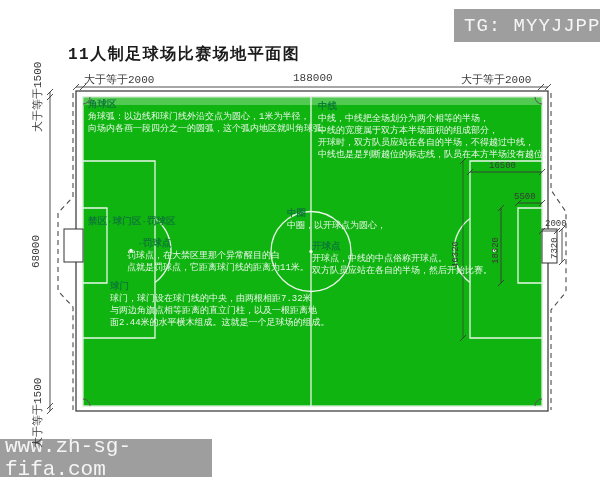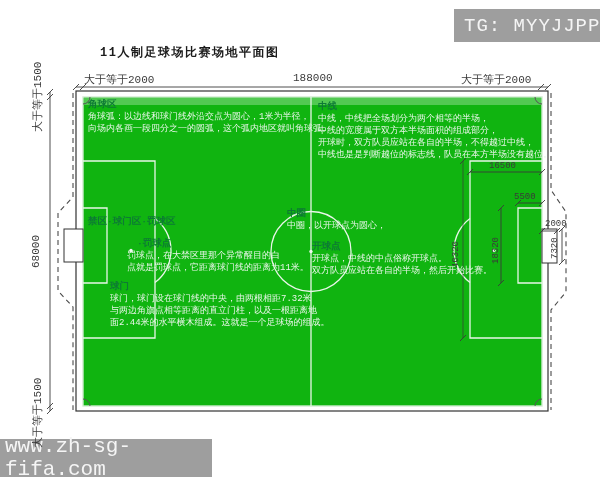--- a/index.html
+++ b/index.html
@@ -9,21 +9,21 @@
   }
   #stage .abs{position:absolute;}
   .nowrap{white-space:nowrap;}
 
   
   .wm{background:var(--watermark-bg,#9e9e9e);color:#f5f5f5;display:flex;align-items:center;}
   .wm-tg{left:454px;top:9px;width:146px;height:33px;font-size:19px;padding-left:10px;letter-spacing:1px;}
   .wm-site{left:0px;top:439px;width:207px;height:38px;font-size:21px;padding-left:5px;}
 
   
-  .title{left:100px;top:44px;font-size:12px;font-weight:bold;color:#1b1b1b;letter-spacing:1.5px;}
+  .title{left:68px;top:44px;font-size:16px;font-weight:bold;color:#1b1b1b;letter-spacing:1.5px;}
   .dim{color:#3a3a3a;font-size:11px;}
   .dim-s{color:#3a3a3a;font-size:9px;}
   .rot{transform:rotate(-90deg);transform-origin:0 0;}
 
   
   .ann{line-height:12px;}
   .ann-h{font-weight:bold;color:var(--heading-green,#0d7a35);font-size:9.5px;white-space:nowrap;}
   .ann-b{color:var(--body-text,#e9f6e9);font-size:9px;white-space:nowrap;}
 </style>
 </head>

